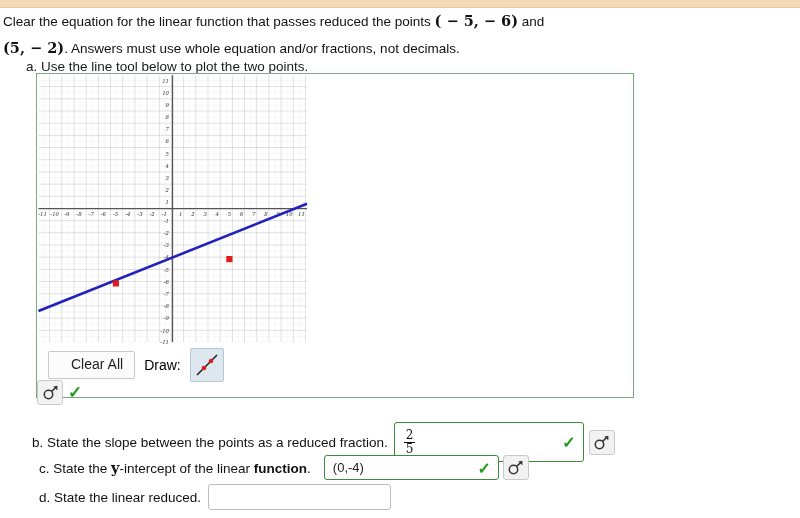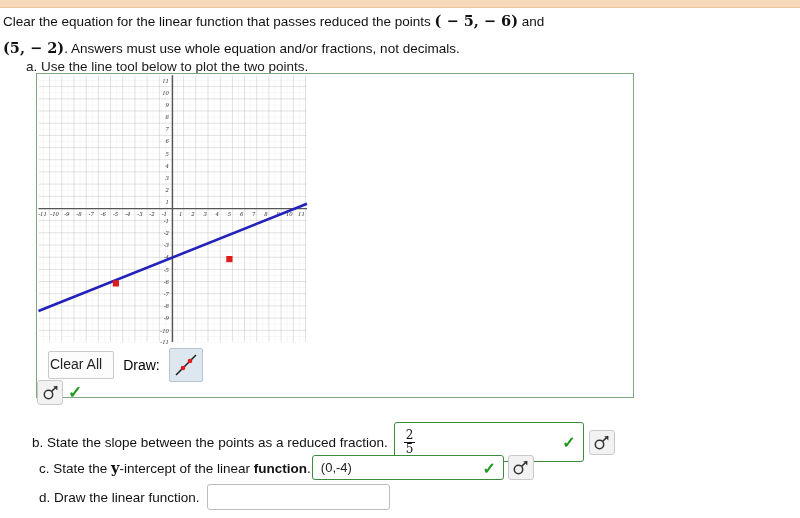--- a/index.html
+++ b/index.html
@@ -74,21 +74,21 @@
     align-items: center;
     gap: 9px;
   }
   .clear-all-btn {
     font-family: "Liberation Sans", sans-serif;
     font-size: 14px;
     color: #222;
     background: #fcfcfc;
     border: 1px solid #c9c9c9;
     border-radius: 2px;
-    padding: 5px 11px 6px 1px;
+    padding: 5px 11px 6px 22px;
     line-height: 15px;
     cursor: pointer;
   }
   .draw-label {
     font-size: 14px;
     color: #000000;
   }
   .draw-tool-btn {
     width: 34px;
     height: 34px;
@@ -180,21 +180,21 @@
     color: #111;
   }
   .frac .num { padding: 0 2px; }
   .frac .den { padding: 0 2px; border-top: 1px solid #111; }
   
   #row-b { left: 19px; top: 422px; }
   #row-b .field-ok { width: 190px; height: 40px; margin-left: 6px; }
   #row-b .tool-sq-btn { margin-left: 5px; }
   
   #row-c { left: 26px; top: 455px; }
-  #row-c .field-ok { width: 192px; height: 25px; margin-left: 1px; }
+  #row-c .field-ok { width: 175px; height: 25px; margin-left: 13px; }
   #row-c .tool-sq-btn { margin-left: 4px; }
   
   #row-d { left: 26px; top: 484px; }
   #row-d .field-plain { width: 183px; height: 26px; margin-left: 7px; }
 </style>
 </head>
 <body>
 
 <div class="top-bar"></div>
 
@@ -338,15 +338,15 @@
   <div class="tool-sq-btn">
     <svg width="17" height="17" viewBox="0 0 17 17">
       <circle cx="6.5" cy="10.5" r="4.2" fill="none" stroke="#333" stroke-width="1.5"></circle>
       <line x1="9.6" y1="7.4" x2="15" y2="2.2" stroke="#333" stroke-width="1.5"></line>
       <path d="M 11.2 2.2 L 15.4 2.2 L 15.4 6.4 Z" fill="#333"></path>
     </svg>
   </div>
 </div>
 
 <div class="qrow" id="row-d">
-  <span class="qlabel">d. Draw the linear function.</span>
+  <span class="qlabel">d. State the linear reduced.</span>
   <input class="field-plain" type="text" value="" style="">
 </div>
 
 </body></html>

